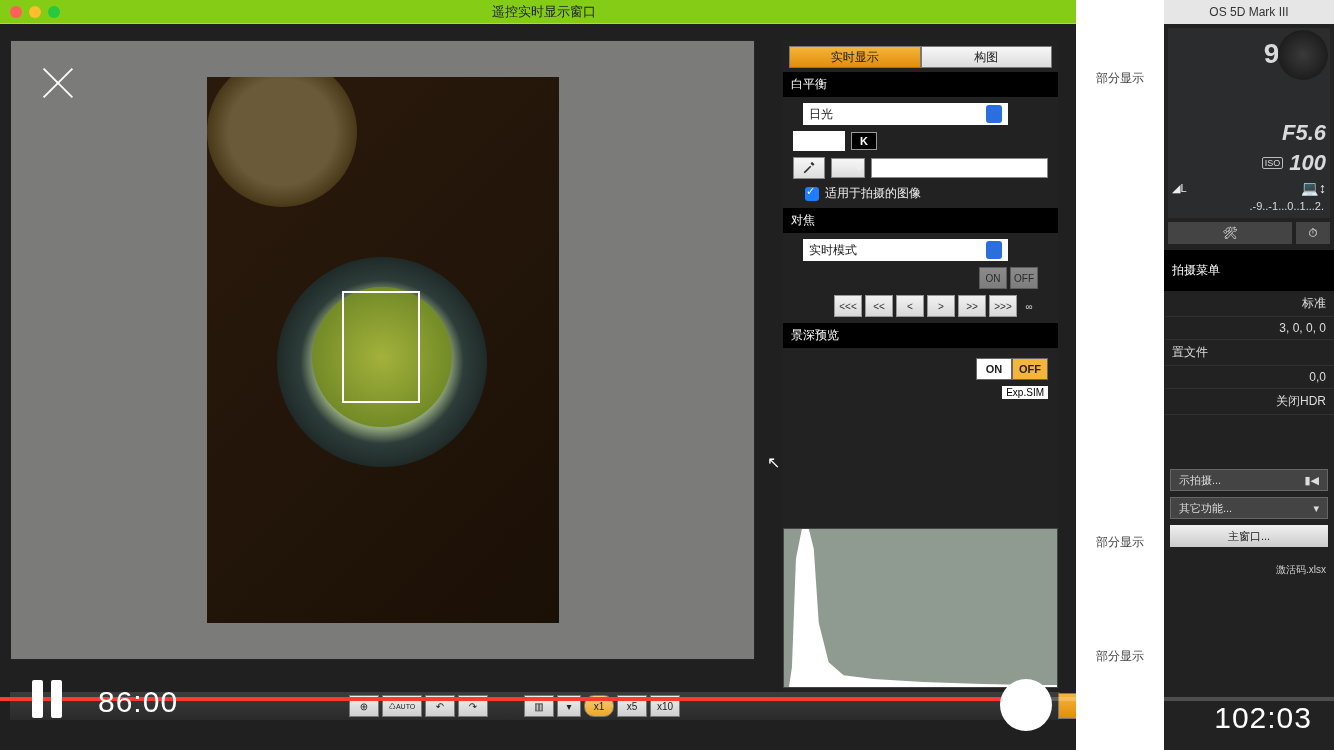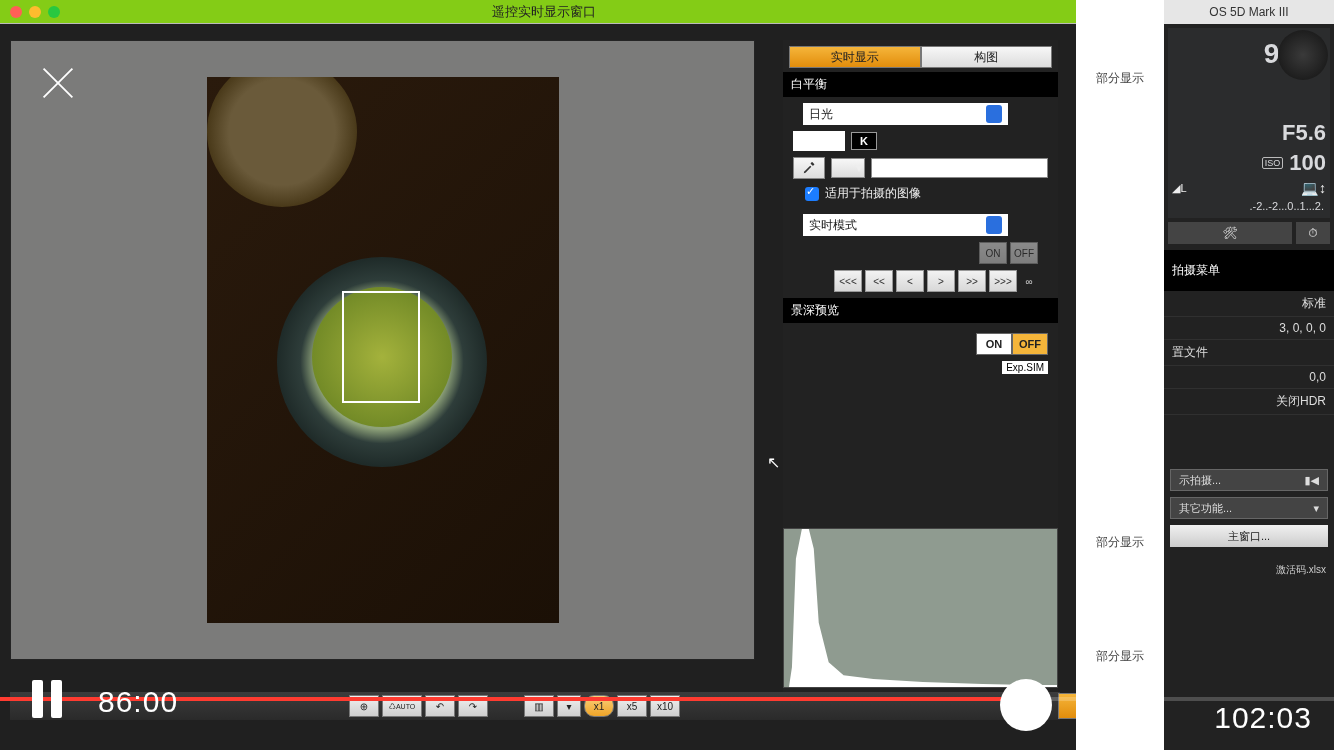--- a/index.html
+++ b/index.html
@@ -68,21 +68,21 @@
   .bg-strip{position:absolute;left:1076px;top:0;width:88px;height:750px;background:#fff;}
   .partial{position:absolute;top:70px;left:0;width:100%;text-align:center;font-size:12px;color:#444;}
   .partial2{position:absolute;top:534px;left:0;width:100%;text-align:center;font-size:12px;color:#444;}
   .partial3{position:absolute;top:648px;left:0;width:100%;text-align:center;font-size:12px;color:#444;}
 
   .cam-window{position:absolute;left:1164px;top:0;width:170px;height:750px;background:#222;color:#eee;font-size:12px;}
   .cam-title{height:24px;background:#e6e6e6;color:#333;text-align:center;line-height:24px;font-size:12px;}
   .lcd{margin:4px 4px;background:#2b2c2d;padding:6px 4px;}
   .lcd-row{display:flex;justify-content:flex-end;align-items:center;margin:4px 0;}
   .digit-big{font-size:28px;font-family:"Arial Narrow",sans-serif;color:#d9dadd;font-weight:600;}
-  .digit-mid{font-size:22px;color:#d9dadd;font-weight:600;}
+  .digit-mid{font-size:22px;color:#d9dadd;font-weight:600;font-style:italic;}
   .iso-box{font-size:9px;border:1px solid #bbb;border-radius:2px;padding:0 2px;margin-right:6px;color:#d9dadd;}
   .expcomp{font-size:11px;color:#d9dadd;text-align:right;padding-right:2px;}
   .dial{position:absolute;top:30px;right:6px;width:50px;height:50px;border-radius:50%;background:radial-gradient(circle,#3a3a3a,#111);}
   .menu-sec{margin-top:6px;}
   .menu-hdr{background:#000;padding:12px 8px;color:#fff;}
   .menu-row{padding:4px 8px;text-align:right;color:#ddd;border-bottom:1px solid #303030;}
   .menu-row.l{text-align:left;}
   .cam-btn{margin:6px 6px;background:#444;border:1px solid #666;height:22px;display:flex;align-items:center;padding:0 8px;justify-content:space-between;color:#ddd;font-size:11px;}
   .mainwin{margin:6px 6px;height:22px;background:linear-gradient(#f0f0f0,#ccc);text-align:center;line-height:22px;color:#222;font-size:11px;}
 
@@ -157,20 +157,21 @@
             <span>▾</span>
           </div>
         <div class="wide-box"></div>
       </div>
       <div class="checkbox-row">
         <div class="chk"></div>
         <span>适用于拍摄的图像</span>
       </div>
     </div>
 
+    <div class="section-hdr">对焦</div>
     <div class="pad">
       <div class="sp-select" style="width:205px;">
         <span>实时模式</span>
         <span class="arr"></span>
       </div>
       <div class="btn-grid">
         <div class="tinybtn dis">ON</div>
         <div class="tinybtn dis">OFF</div>
       </div>
       <div class="btn-grid">
@@ -249,21 +250,21 @@
           <span class="digit-mid">F5.6</span>
         </div>
       <div class="lcd-row">
           <span class="iso-box">ISO</span>
           <span class="digit-mid">100</span>
         </div>
       <div class="lcd-row" style="justify-content:space-between;">
         <span style="font-size:11px;">◢L</span>
         <span style="font-size:14px;">💻↕</span>
       </div>
-      <div class="expcomp">.-2..-2...0..1...2.</div>
+      <div class="expcomp">.-9..-1...0..1...2.</div>
     </div>
     <div style="display:flex;margin:4px 4px;gap:4px;">
       <div style="flex:1;height:22px;background:#444;display:flex;align-items:center;justify-content:center;">
           <span>🛠</span>
         </div>
       <div style="width:34px;height:22px;background:#444;display:flex;align-items:center;justify-content:center;">
           <span>⏱</span>
         </div>
     </div>
     <div class="menu-sec">

